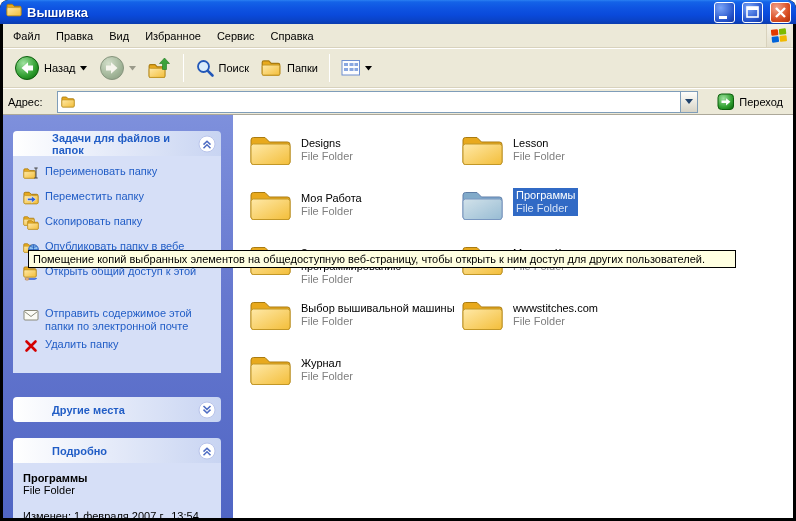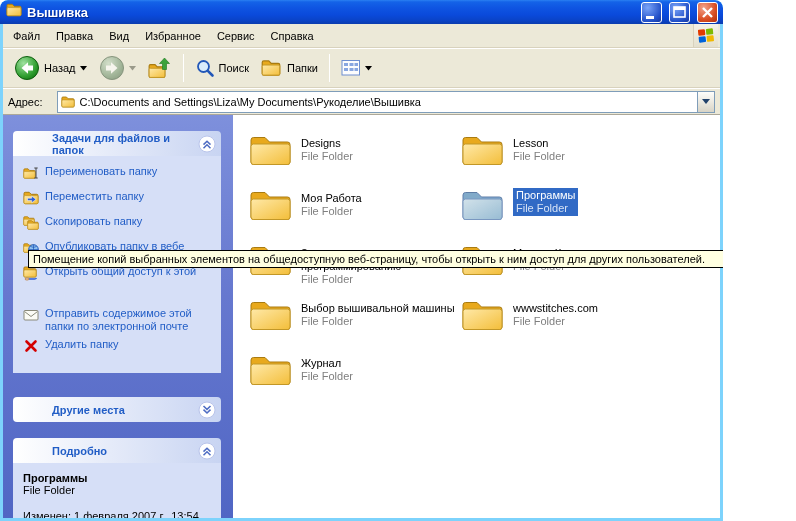--- a/index.html
+++ b/index.html
@@ -1,17 +1,17 @@
 <!DOCTYPE html>
 <html><head>
 <meta charset="utf-8">
 <style>
   * { margin:0; padding:0; box-sizing:border-box; }
   body { font-family:"Liberation Sans", sans-serif; background:#fff; }
-  .window { position:relative; width:723px; height:521px; background:#7dd3fc;
+  .window { position:relative; width:796px; height:521px; background:#000000;
             border-radius:8px 8px 0 0; overflow:hidden; }
   
   .titlebar { height:24px; display:flex; align-items:center; gap:5px; padding:0 5px 0 6px;
     background:linear-gradient(180deg,#2A80F2 0%,#1463E8 8%,#0F55E2 32%,#0A4ADB 62%,#0A43C8 84%,#0B3CAE 100%);
     border-radius:8px 8px 0 0; }
   .title-text { flex:1; color:#fff; font-weight:bold; font-size:13px; text-shadow:1px 1px 1px #00248C; }
   .win-btn { width:21px; height:21px; border-radius:3px; border:1px solid #fff;
     display:flex; align-items:center; justify-content:center; margin-left:2px; cursor:default; }
   .btn-min,.btn-max { background:radial-gradient(circle at 30% 25%,#7AA4F8,#2250C8 70%,#16379E); }
   .btn-close { background:radial-gradient(circle at 30% 25%,#F2A38C,#DA4F24 60%,#B0300A); }
@@ -216,26 +216,32 @@
           </svg>
       </div>
     </div>
 
     <div class="addressbar">
       <span>Адрес:</span>
       <div class="addr-combo">
         <svg width="15" height="15">
             <use href="#sym-folder16" width="14" height="14" y="1"></use>
           </svg>
-        <span>C:\Documents and Settings\Liza\My Documents\Рукоделие\Вышивка</span>
         <span class="addr-drop">
           <svg width="8" height="5">
               <path d="M0 0 h8 L4 5z" fill="#21426B"></path>
             </svg>
         </span>
+      </div>
+      <div class="go-btn">
+        <svg width="18" height="18">
+            <rect x="1" y="1" width="15.5" height="15.5" rx="3.5" fill="url(#gradGreen)" stroke="#0E5E0E"></rect>
+            <path d="M4.5 7.6 h4.6 V5.2 L13.4 8.8 L9.1 12.4 V10 H4.5z" fill="#fff"></path>
+          </svg>
+        <span>Переход</span>
       </div>
     </div>
 
     <div class="content">
 
       <div class="sidebar">
 
         <div class="pane">
           <div class="pane-header">
             <span class="pane-title">Задачи для файлов и папок</span>

